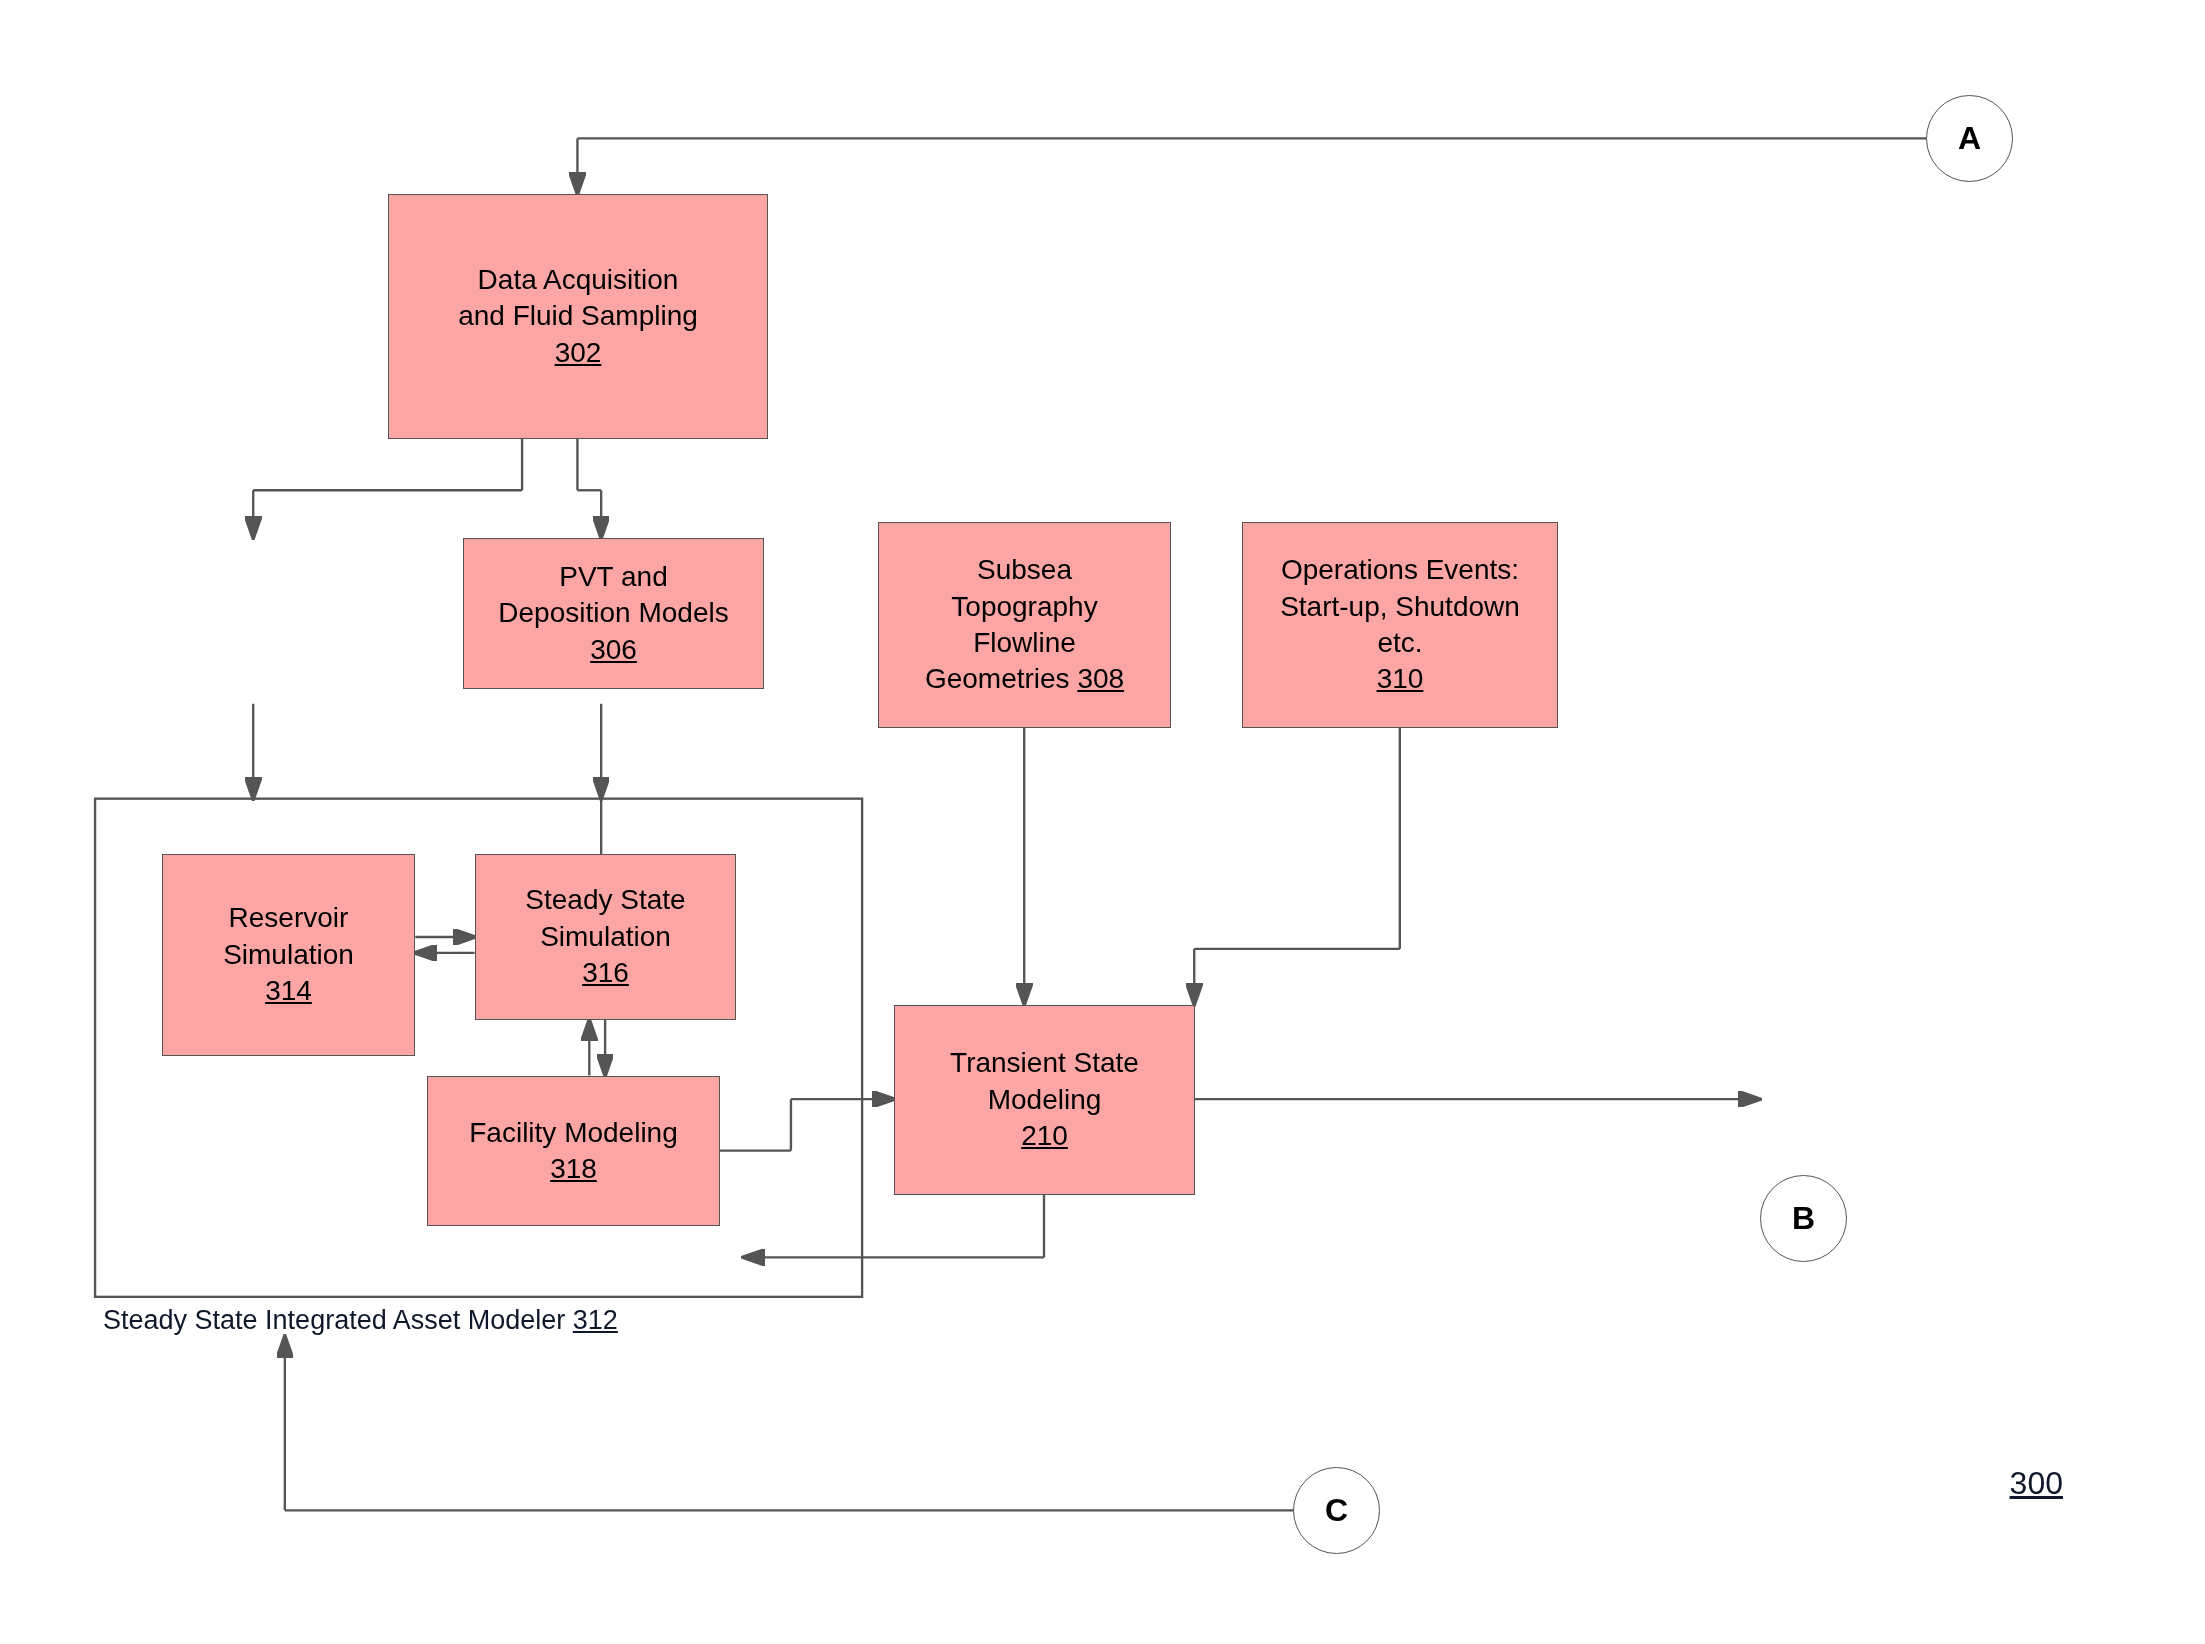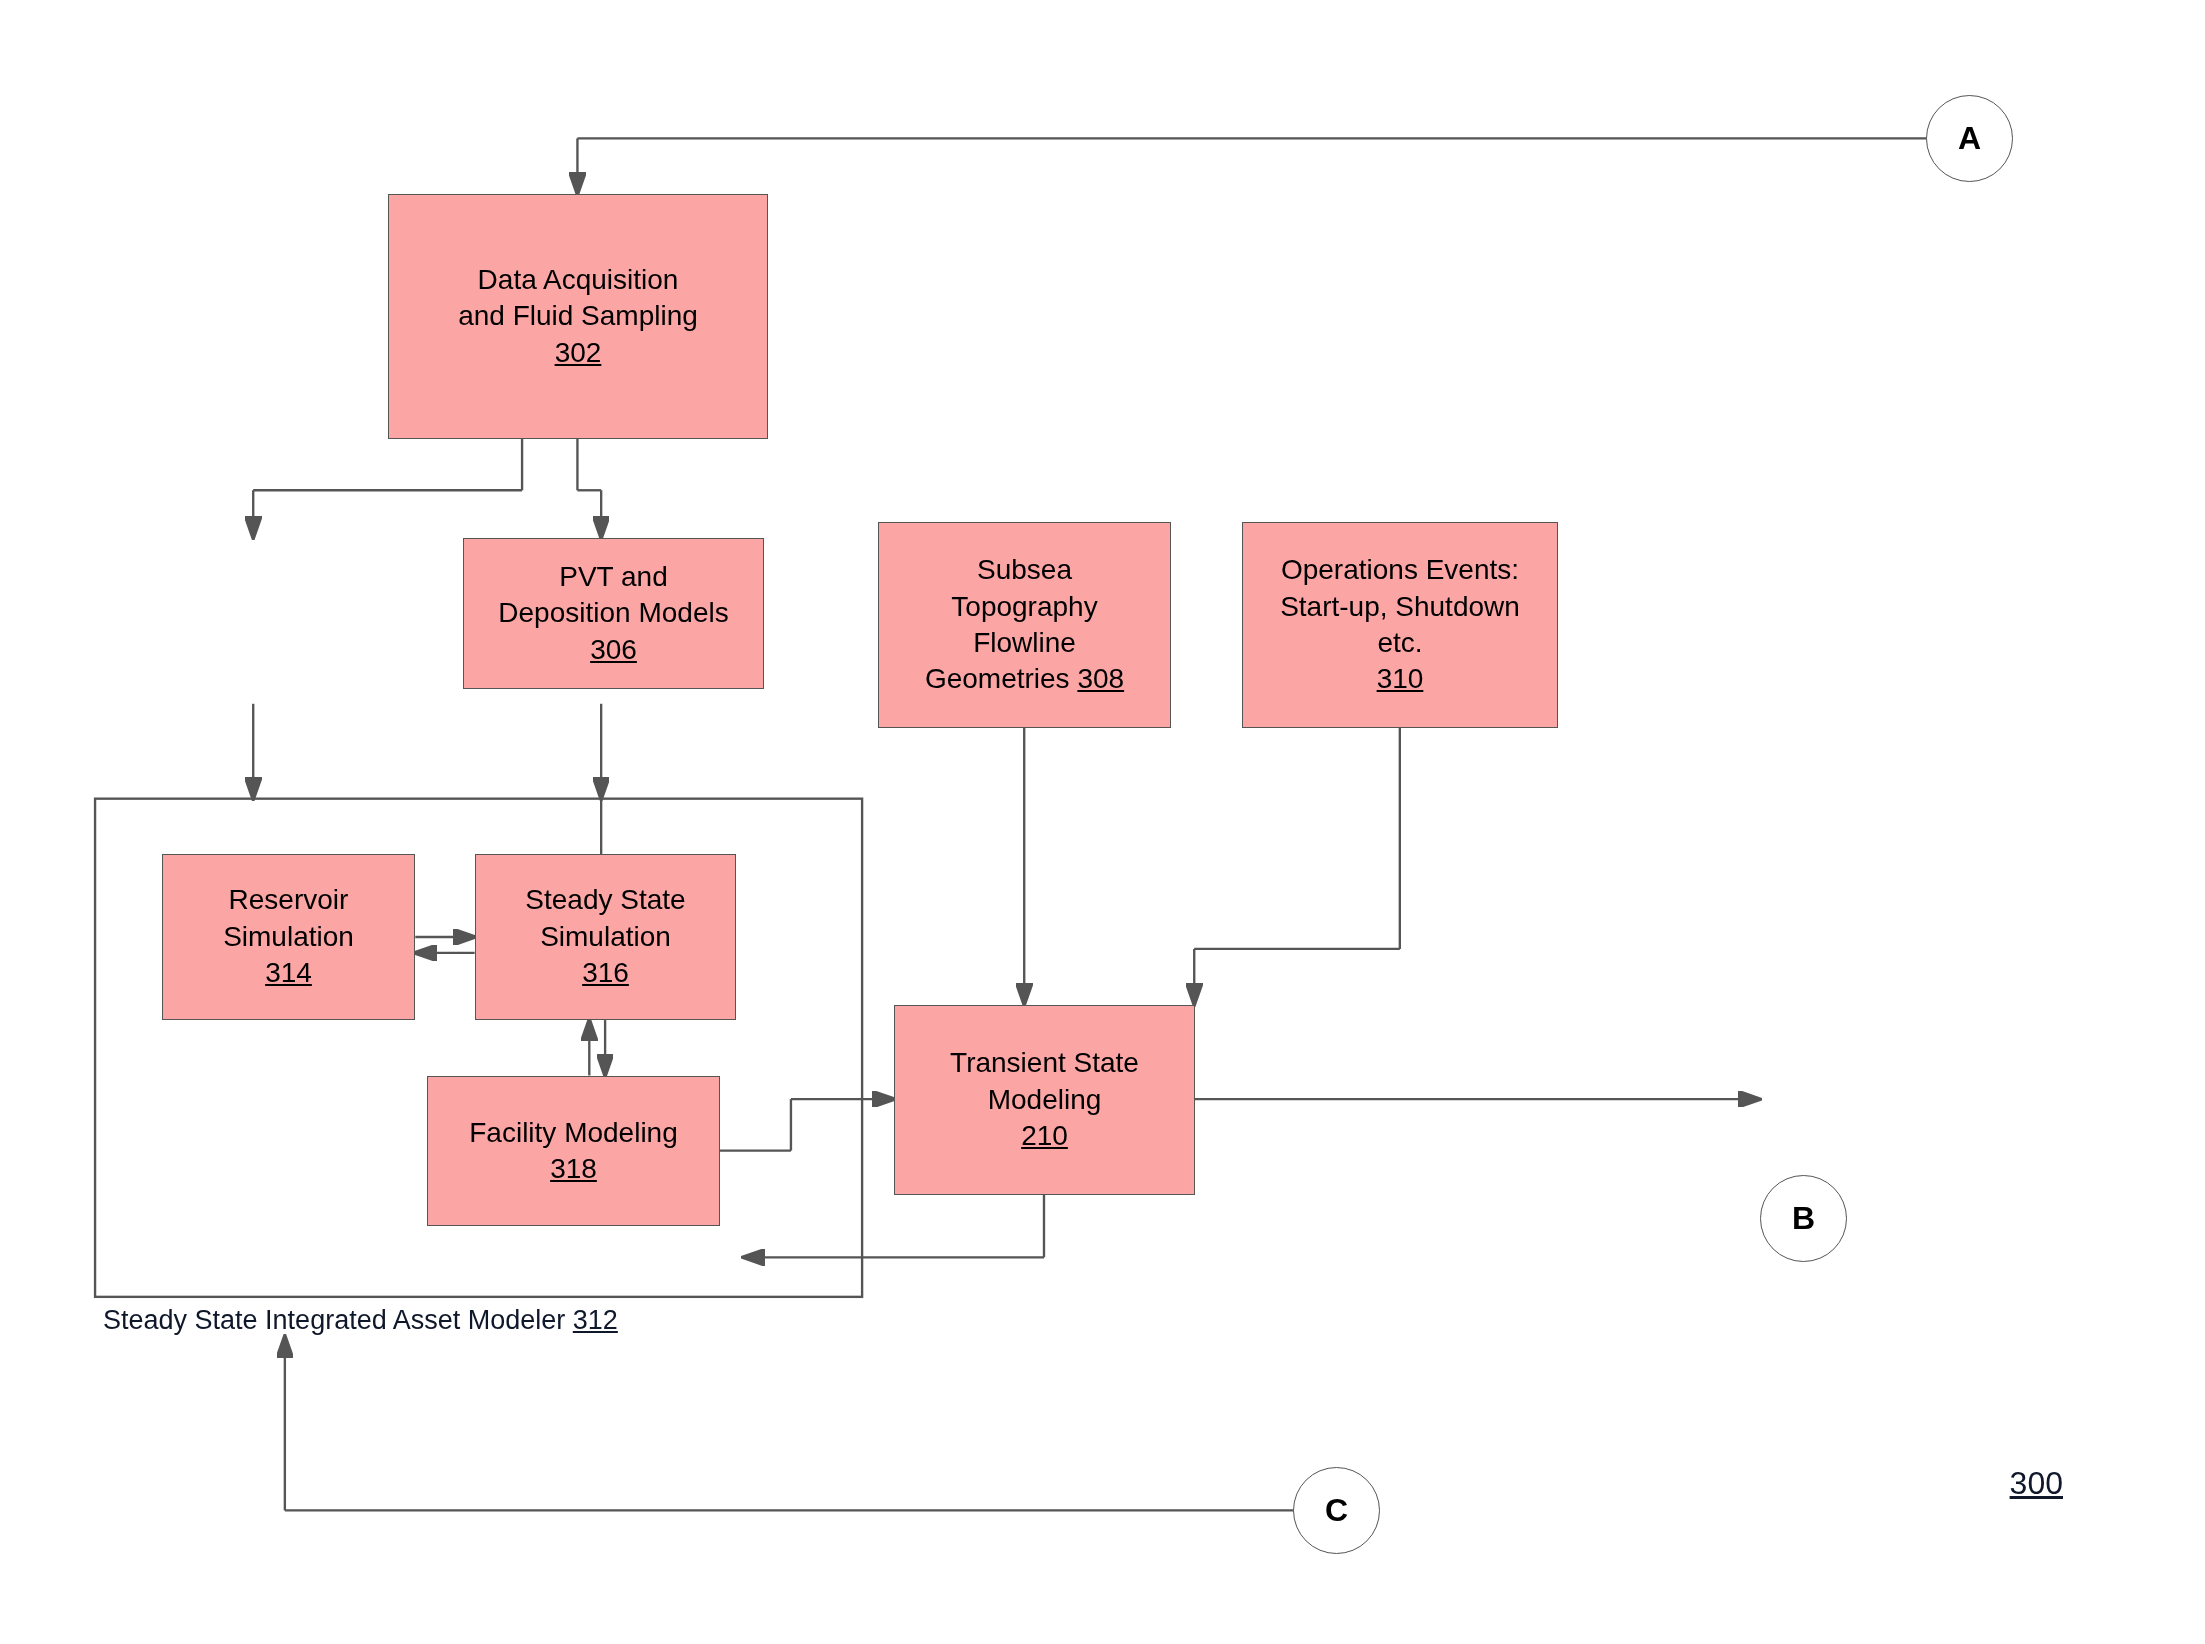--- a/index.html
+++ b/index.html
@@ -140,21 +140,21 @@
   </div>
 
   <div class="box" style="left:878px; top:522px; width:293px; height:206px;">
     <span>Subsea<br>Topography<br>Flowline<br>Geometries <span class="ref">308</span></span>
   </div>
 
   <div class="box" style="left:1242px; top:522px; width:316px; height:206px;">
     <span>Operations Events:<br>Start-up, Shutdown<br>etc.<br><span class="ref">310</span></span>
   </div>
 
-  <div class="box" style="left:162px; top:854px; width:253px; height:166px;">
+  <div class="box" style="left:162px; top:854px; width:253px; height:202px;">
     <span>Reservoir<br>Simulation<br><span class="ref">314</span></span>
   </div>
 
   <div class="box" style="left:475px; top:854px; width:261px; height:166px;">
     <span>Steady State<br>Simulation<br><span class="ref">316</span></span>
   </div>
 
   <div class="box" style="left:427px; top:1076px; width:293px; height:150px;">
     <span>Facility Modeling<br><span class="ref">318</span></span>
   </div>

